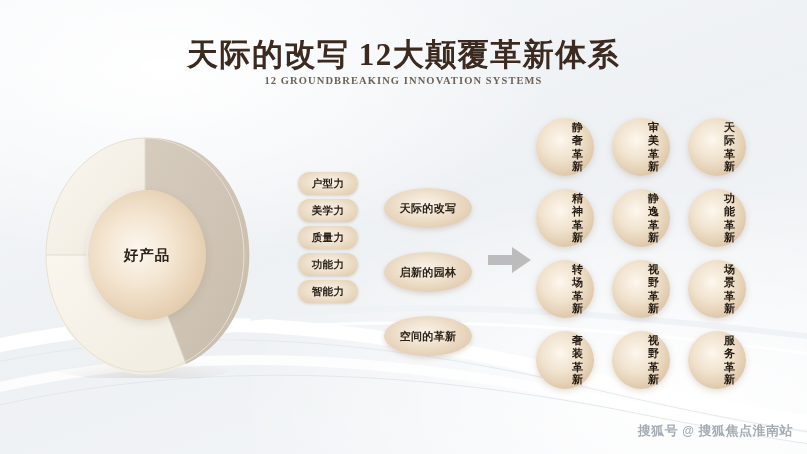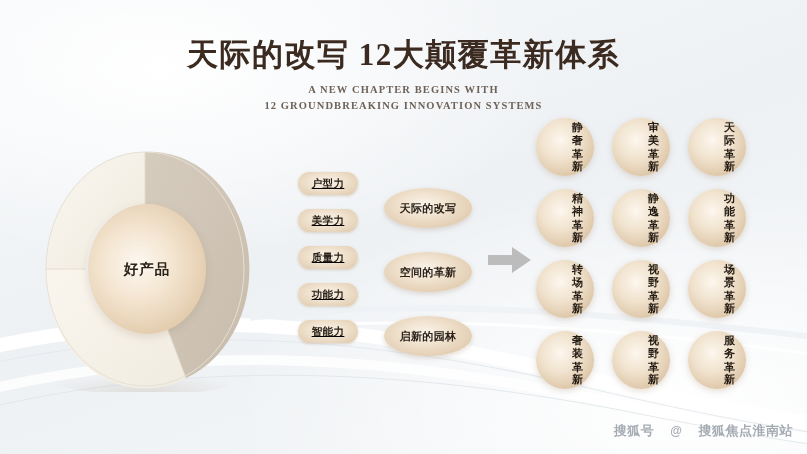--- a/index.html
+++ b/index.html
@@ -39,42 +39,42 @@
     font-size:10.5px;
     font-weight:700;
     color:#6e6258;
     letter-spacing:1.1px;
     line-height:1.55;
   }
   #sub-title-1 { margin-top:9px; }
 
   
   #donut-wrap {
-    position:absolute; left:36px; top:142px;
+    position:absolute; left:36px; top:128px;
     width:218px; height:250px;
   }
   #donut-svg { position:absolute; inset:0; }
   #donut-core {
     position:absolute;
     left:52px; top:62px;
     width:118px; height:130px;
     border-radius:50%;
     background:radial-gradient(circle at 42% 46%, #fdf8f1 0%, #f3e4cf 38%, #e4cdaf 72%, #d9bd9a 100%);
     box-shadow:0 3px 9px rgba(140,115,85,.20);
     display:flex; align-items:center; justify-content:center;
   }
   #donut-core-label {
     font-size:14.5px; font-weight:700; color:#2b2219;
     letter-spacing:1px;
   }
 
   
   #capsule-col {
     position:absolute; left:298px; top:172px;
-    display:flex; flex-direction:column; gap:14px;text-decoration:underline;
+    display:flex; flex-direction:column; gap:4px;
   }
   .capsule {
     width:60px; height:23px;
     border-radius:12px;
     background:radial-gradient(ellipse at 48% 44%, #fbf4ea 0%, #efe1cd 45%, #ddc6a9 100%);
     box-shadow:0 1px 3px rgba(150,125,95,.28);
     display:flex; align-items:center; justify-content:center;
   }
   .capsule-label {
     font-size:10.5px; font-weight:700; color:#2b2219; letter-spacing:.4px;
@@ -120,21 +120,21 @@
   }
   .grid-line {
     font-size:11px; font-weight:700; color:#241c14; letter-spacing:.5px;
     line-height:1.18;
     padding-left:36px;
   }
 
   
   #watermark {
     position:absolute; right:14px; bottom:14px;
-    display:flex; align-items:center; gap:16px;
+    display:flex; align-items:center; gap:4px;
     font-size:13px; font-weight:700;
     color:#9ea5ad;
     opacity:.92;
     letter-spacing:.5px;
   }
   #watermark-at { font-size:12px; }
 </style>
 </head>
 <body>
 
@@ -143,21 +143,20 @@
   <path d="M -30 352 C 180 300 380 330 560 372 C 680 400 760 418 840 426" fill="none" stroke="#ffffff" stroke-width="14" opacity="0.95"></path>
   <path d="M -30 368 C 190 316 400 344 580 386 C 690 412 770 428 840 436" fill="none" stroke="#e3e8ed" stroke-width="1.2" opacity="0.9"></path>
   <path d="M -30 394 C 200 336 420 362 600 400 C 700 422 780 436 840 442" fill="none" stroke="#ffffff" stroke-width="10" opacity="0.8"></path>
   <path d="M -30 412 C 210 352 440 376 620 410 C 720 430 790 442 840 448" fill="none" stroke="#dfe5ea" stroke-width="1" opacity="0.85"></path>
   <path d="M 250 318 C 400 300 560 306 840 340" fill="none" stroke="#eef2f5" stroke-width="6" opacity="0.9"></path>
   <path d="M 170 338 C 360 312 570 320 840 358" fill="none" stroke="#ffffff" stroke-width="3" opacity="0.9"></path>
 </svg>
 
 <div id="title-block">
   <div id="main-title">天际的改写 12大颠覆革新体系</div>
-  <div id="sub-title-1">A NEW CHAPTER BEGINS WITH</div>
   <div id="sub-title-2">12 GROUNDBREAKING INNOVATION SYSTEMS</div>
 </div>
 
 <div id="donut-wrap">
   <svg id="donut-svg" viewBox="0 0 218 250">
     <defs>
       <linearGradient id="segA" x1="0" y1="0" x2="1" y2="1">
         <stop offset="0%" stop-color="#faf7f0"></stop>
           <stop offset="100%" stop-color="#efeade"></stop>
       </linearGradient>
@@ -218,24 +217,24 @@
   <div class="capsule">
     <span class="capsule-label">智能力</span>
   </div>
 </div>
 
 <div id="ellipse-col">
   <div class="ellipse-node">
     <span class="ellipse-label">天际的改写</span>
   </div>
   <div class="ellipse-node">
+    <span class="ellipse-label">启新的园林</span>
+  </div>
+  <div class="ellipse-node">
     <span class="ellipse-label">空间的革新</span>
-  </div>
-  <div class="ellipse-node">
-    <span class="ellipse-label">启新的园林</span>
   </div>
 </div>
 
 <svg id="flow-arrow" viewBox="0 0 44 30">
   <path d="M 0 10 L 24 10 L 24 2 L 43 15 L 24 28 L 24 20 L 0 20 Z" fill="#bcbcbc"></path>
 </svg>
 
 <div id="circle-grid">
   <div class="grid-node">
     <span class="grid-line">静奢</span>

